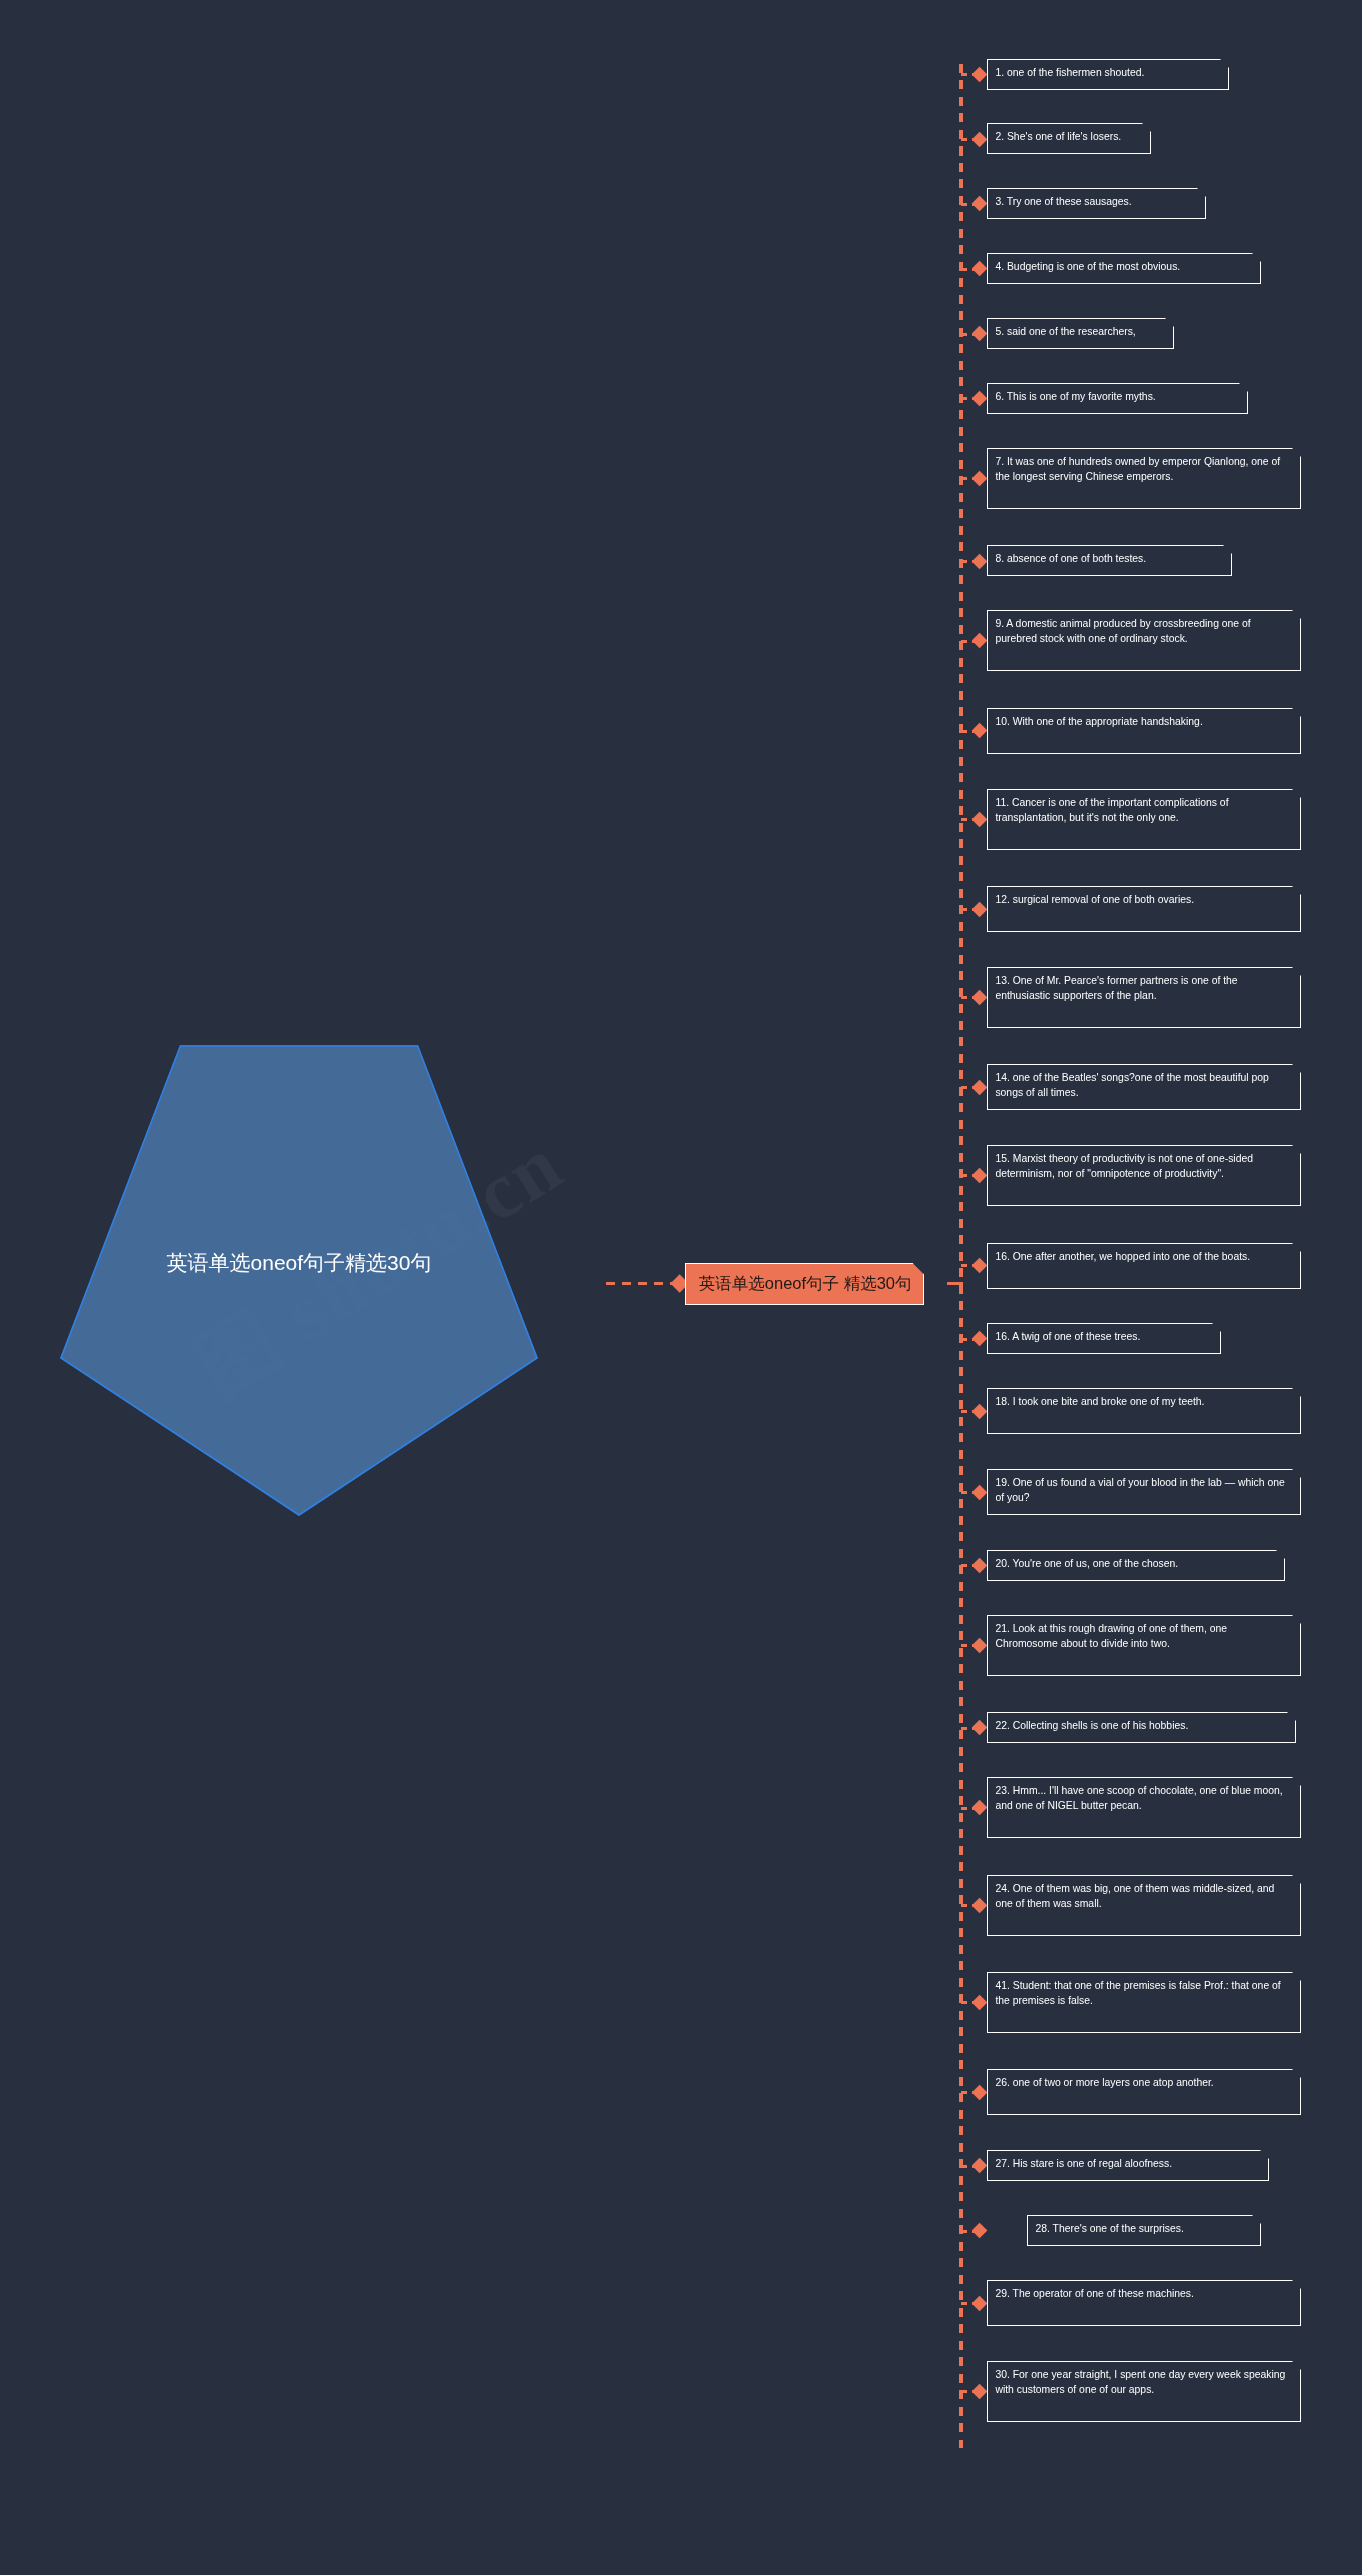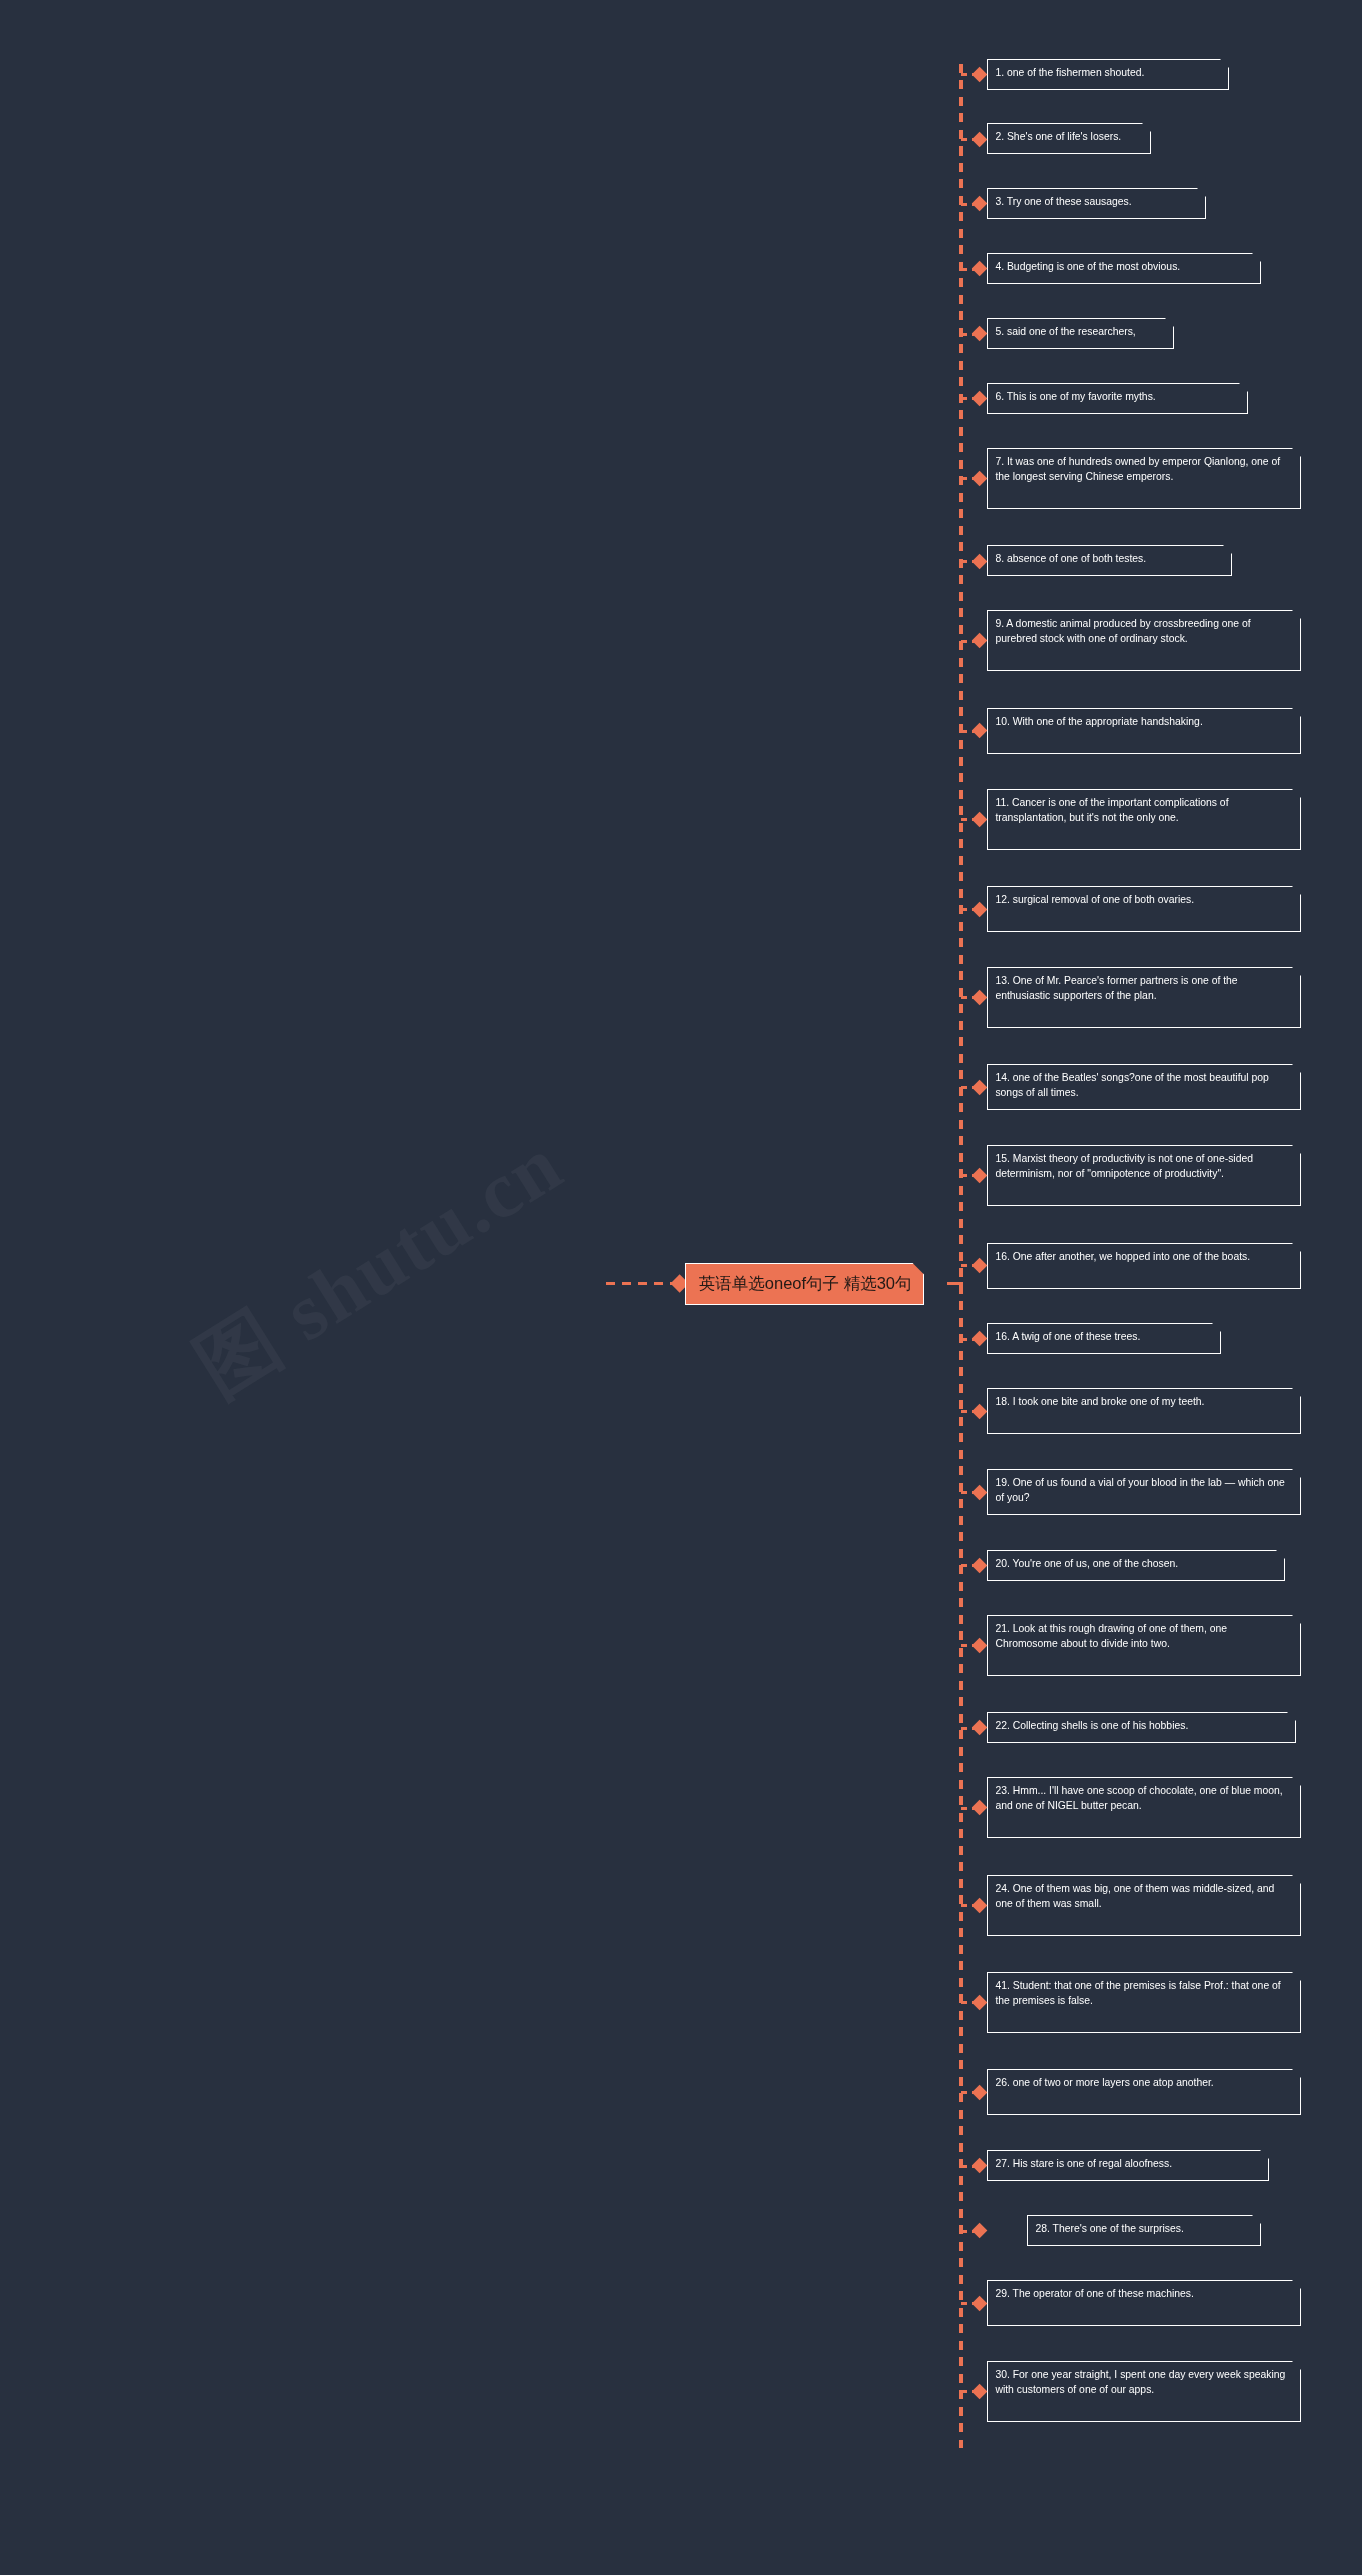--- a/index.html
+++ b/index.html
@@ -151,20 +151,29 @@
     transform: rotate(45deg);
   }
 </style>
 </head>
 <body>
 
 <div id="canvas">
 
   <div id="watermark">图 shutu.cn</div>
 
+  <div id="pentagon-wrap">
+    <div id="pentagon-shape"></div>
+    <div id="pentagon-outline">
+      <svg viewBox="0 0 898 885" preserveAspectRatio="none">
+        <polygon points="226,2 672,2 896,588 449,883 2,588" fill="none" stroke="#2f7fe4" stroke-width="3"></polygon>
+      </svg>
+    </div>
+    <div id="pentagon-title">英语单选oneof句子精选30句</div>
+  </div>
 
   <div id="center-left-dash"></div>
   <div id="center-diamond"></div>
   <div id="center-node">英语单选oneof句子 精选30句</div>
   <div id="center-right-dash"></div>
 
   <div id="trunk"></div>
 
   <div id="nodes-layer">
       <div class="node" style="top: 59px; width: 242px; min-height: 31px;">

